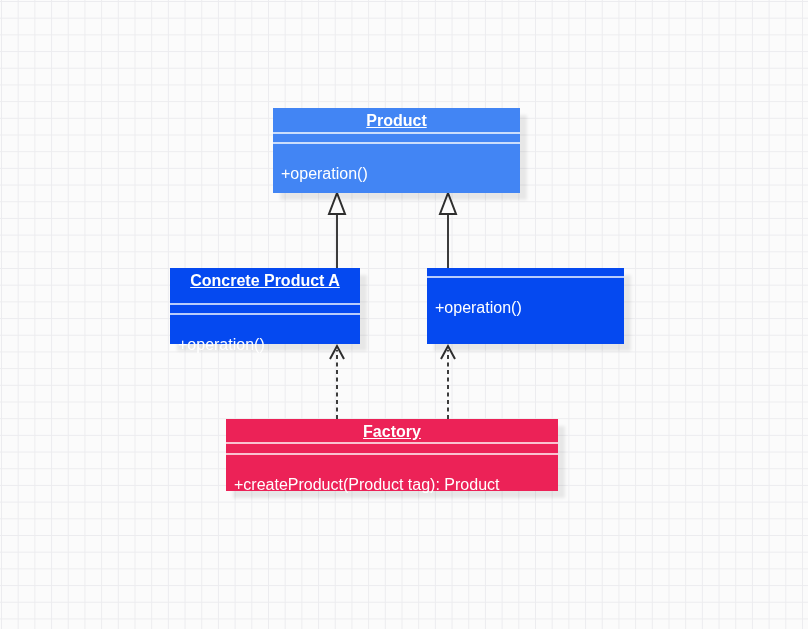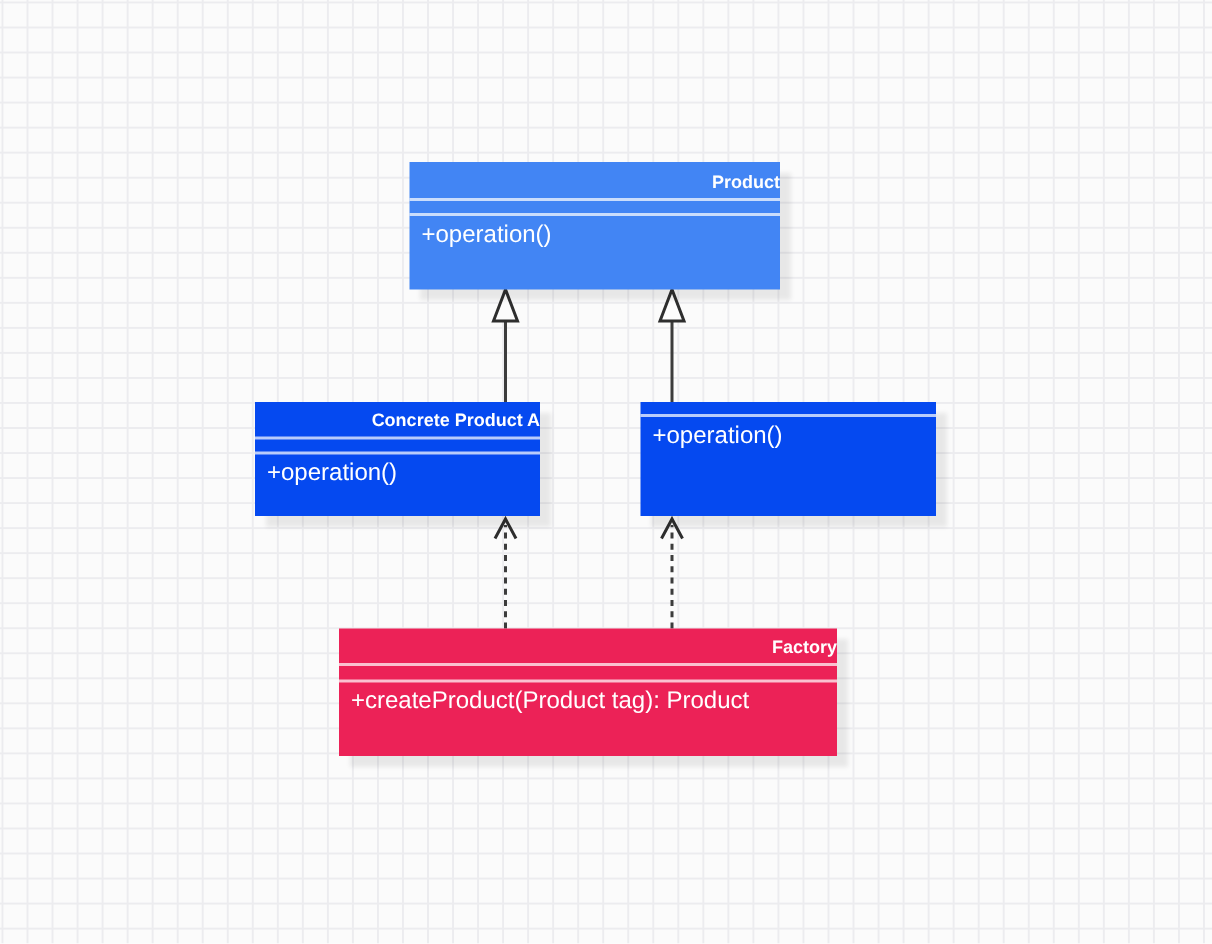--- a/index.html
+++ b/index.html
@@ -21,47 +21,48 @@
     background-position: 1px 1px;
   }
 
   .uml-class {
     position: absolute;
     color: #ffffff;
     box-shadow: 7px 7px 3px rgba(0, 0, 0, 0.08);
   }
   .uml-title {
     font-weight: bold;
-    font-size: 12px;
-    text-align: right;
+    font-size: 16px;
+    text-align: center;
     border-bottom: 2px solid rgba(255, 255, 255, 0.72);
+    text-decoration: underline;
   }
   .uml-attrs {
     border-bottom: 2px solid rgba(255, 255, 255, 0.72);
   }
   .uml-member {
     font-size: 16px;
-    padding: 4px 0 0 8px;
+    padding: 21px 0 0 8px;
     white-space: nowrap;
   }
 
   .fill-product   { background: #4285f4; }
   .fill-concrete  { background: #0549f0; }
   .fill-factory   { background: #ec2257; }
 
   #box-product { left: 273px; top: 108px; width: 247px; height: 85px; }
   #box-product .uml-title { height: 26px; line-height: 26px; }
   #box-product .uml-attrs { height: 10px; }
 
   #box-concrete-a { left: 170px; top: 268px; width: 190px; height: 76px; }
   #box-concrete-b { left: 427px; top: 268px; width: 197px; height: 76px; }
-  #box-concrete-a .uml-title, #box-concrete-b .uml-title { height: 25px; line-height: 25px; }
+  #box-concrete-a .uml-title, #box-concrete-b .uml-title { height: 37px; line-height: 25px; }
   #box-concrete-a .uml-attrs, #box-concrete-b .uml-attrs { height: 10px; }
 
-  #box-factory { left: 226px; top: 419px; width: 332px; height: 85px; }
+  #box-factory { left: 226px; top: 419px; width: 332px; height: 72px; }
   #box-factory .uml-title { height: 25px; line-height: 25px; }
   #box-factory .uml-attrs { height: 11px; }
 
   #connectors {
     position: absolute;
     left: 0; top: 0;
     width: 808px; height: 629px;
   }
 </style>
 </head>

